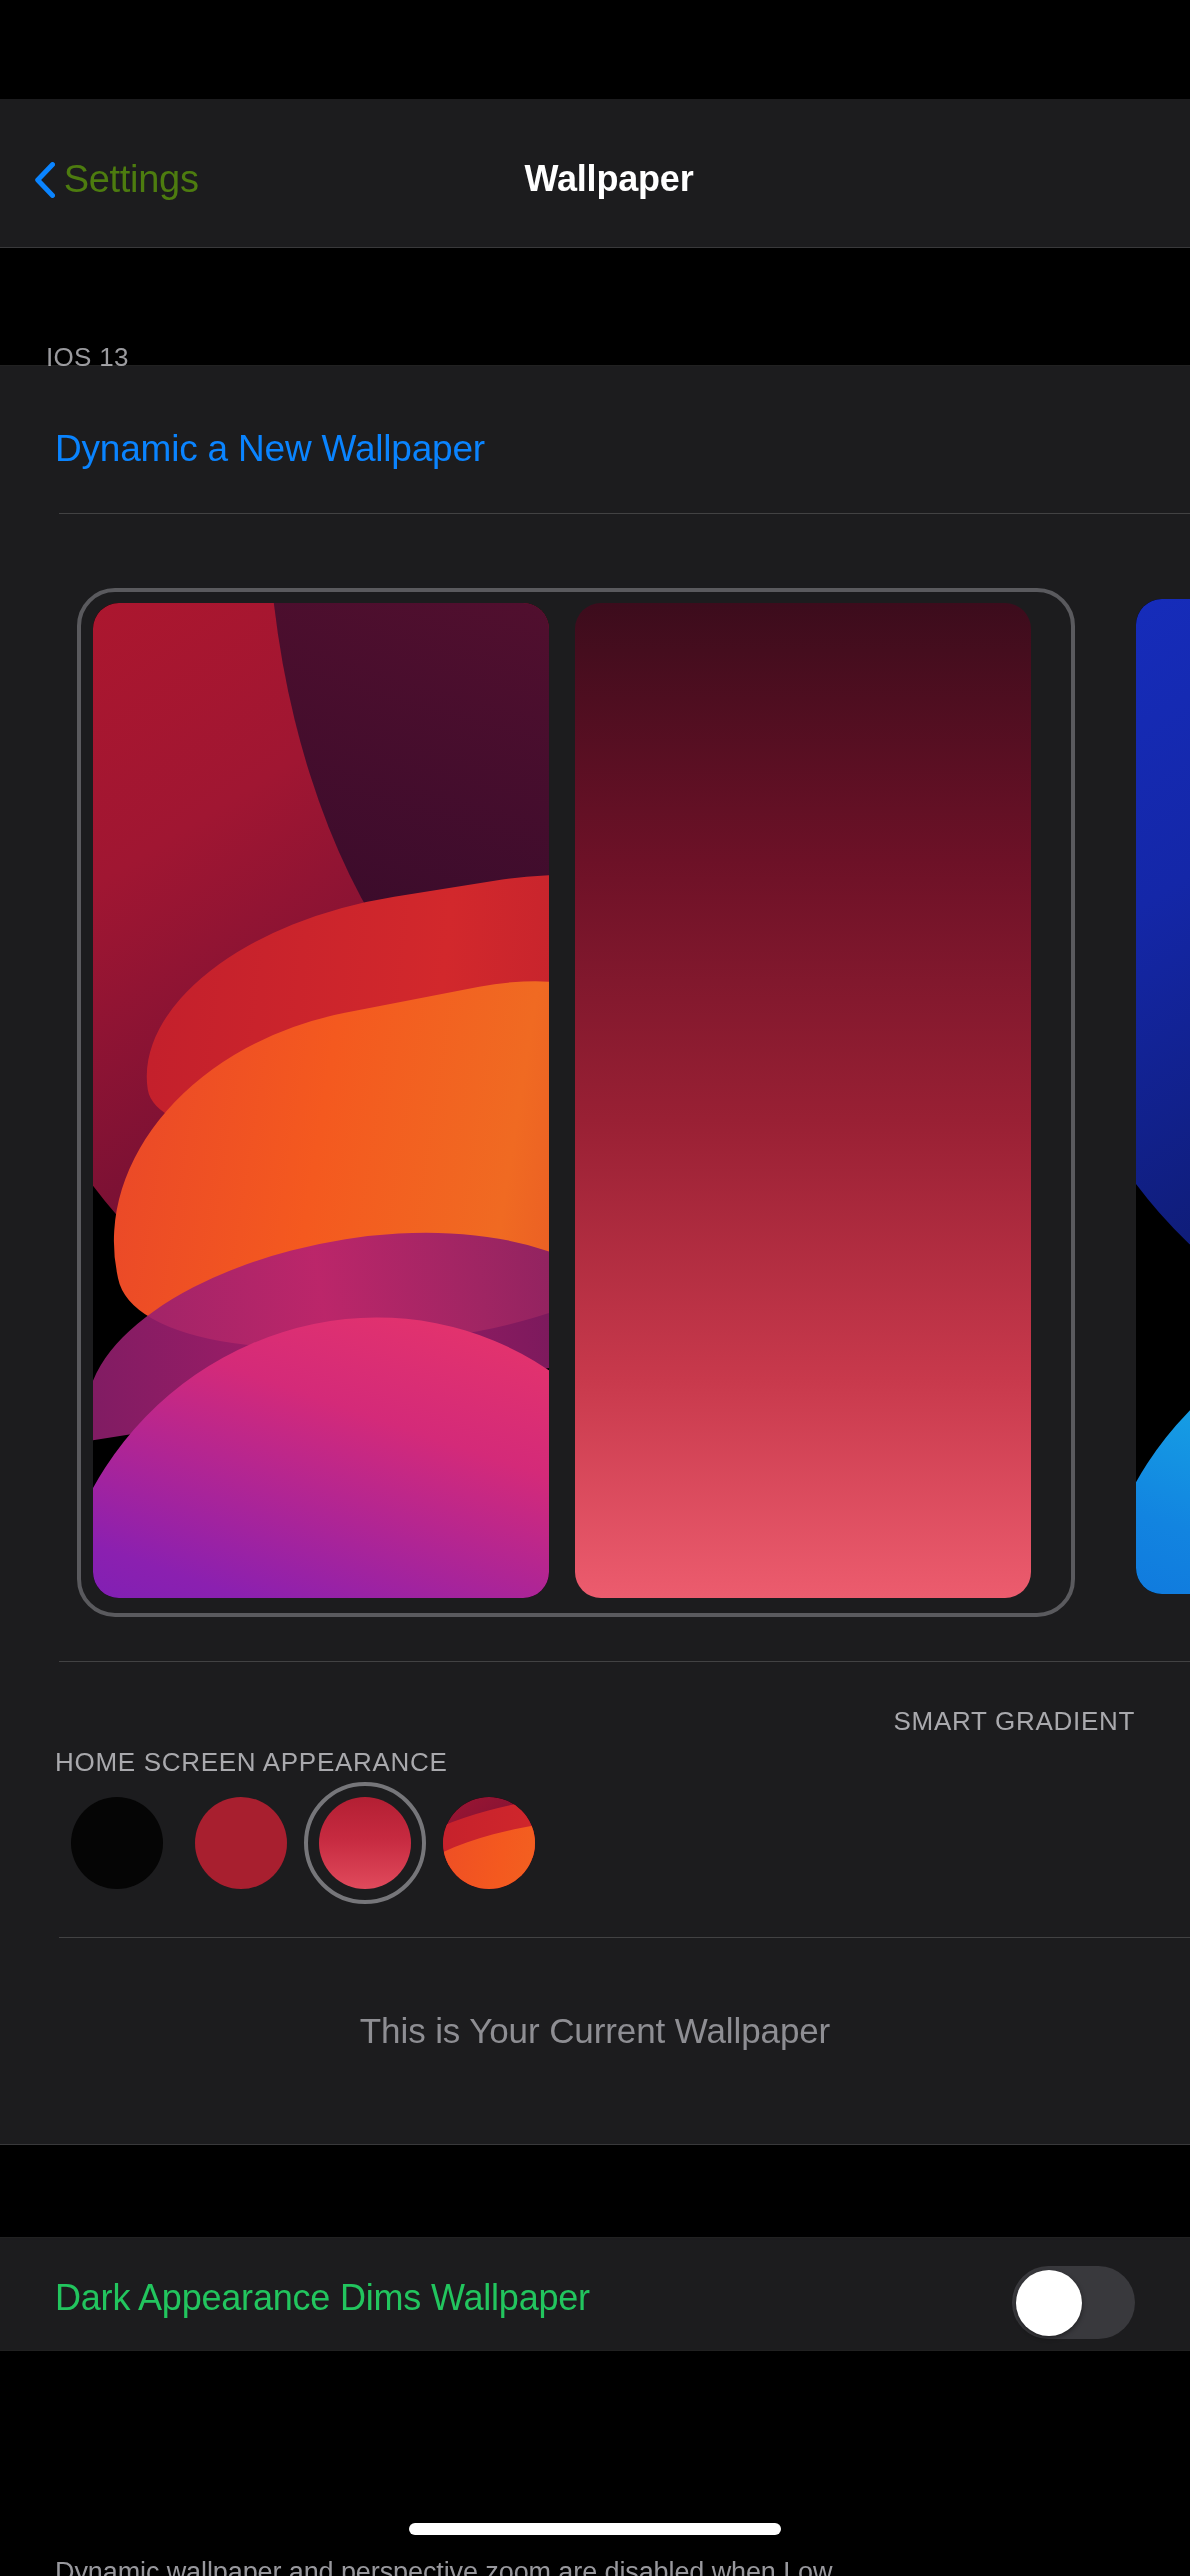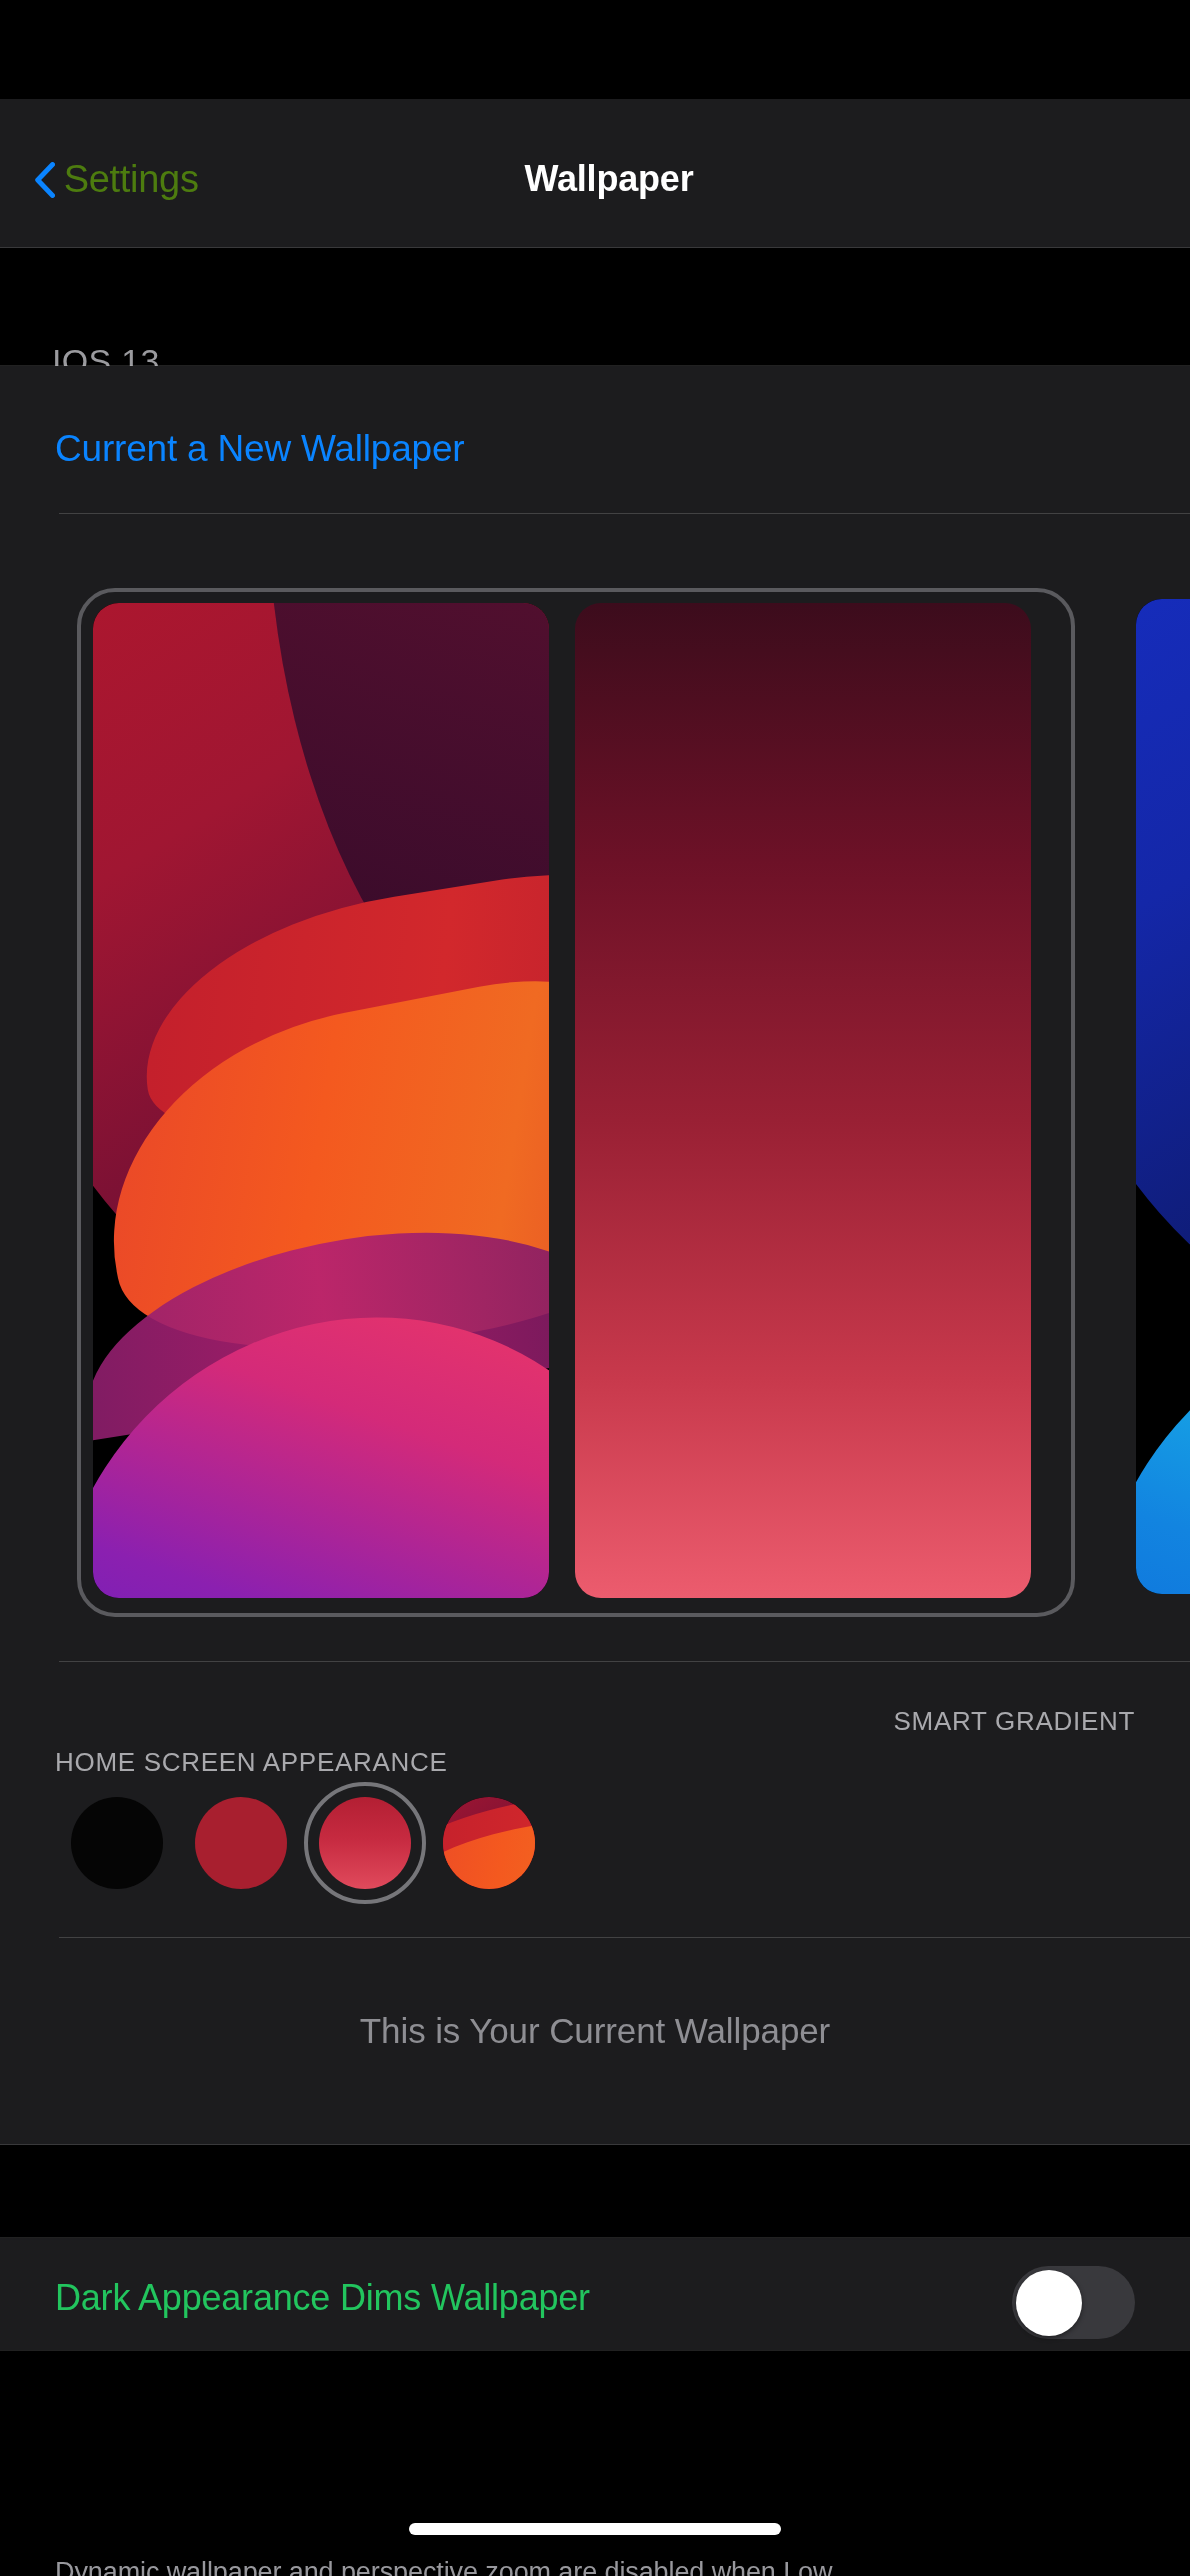--- a/index.html
+++ b/index.html
@@ -69,22 +69,22 @@
     font-size:36px; font-weight:bold; color:#fff; letter-spacing:-0.2px;padding-left:28px;
   }
   .hairline-full{
     position:absolute; left:0; width:1190px; height:1.2px;
     background:rgba(255,255,255,0.13);
   }
 
   
   .blackgap{ position:absolute; left:0; width:1190px; background:#000; }
   .section-head{
-    position:absolute; left:52px;
-    font-size:34px; color:#9a9a9e; letter-spacing:0.3px;
+    position:absolute; left:46px;
+    font-size:26px; color:#9a9a9e; letter-spacing:0.3px;
   }
 
   
   .card{
     position:absolute; left:0; width:1190px; background:#1c1c1e;
   }
   .choose-link{
     position:absolute; left:55px; top:428px;
     font-size:37px; color:#0a84ff; letter-spacing:-0.2px; cursor:pointer;
   }
@@ -258,21 +258,21 @@
   </div>
   <div class="nav-title">Wallpaper</div>
   <div class="hairline-full" style="top:247px;"></div>
 
   <div class="blackgap" style="top:248px; height:118px;"></div>
   <div class="section-head" style="top:342px;">IOS 13</div>
   <div class="hairline-full" style="top:365px;"></div>
 
   <div class="card" style="top:366px; height:1779px;"></div>
 
-  <div class="choose-link">Current a New Wallpaper</div>
+  <div class="choose-link">Dynamic a New Wallpaper</div>
   <div class="hairline-inset" style="top:513px;"></div>
 
   <div class="preview-strip">
     <div class="preview-frame">
 
       <div class="pv">
         <div class="w13">
           <div class="blob b1"></div>
           <div class="blob b2"></div>
           <div class="blob b4"></div>

